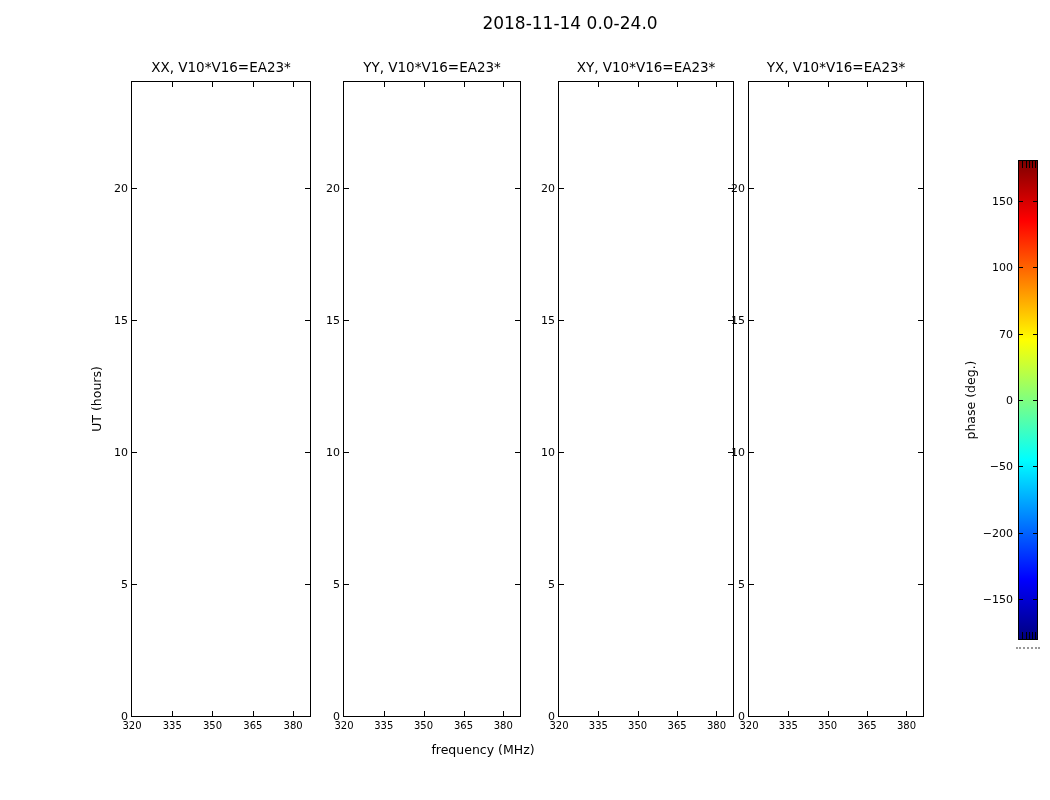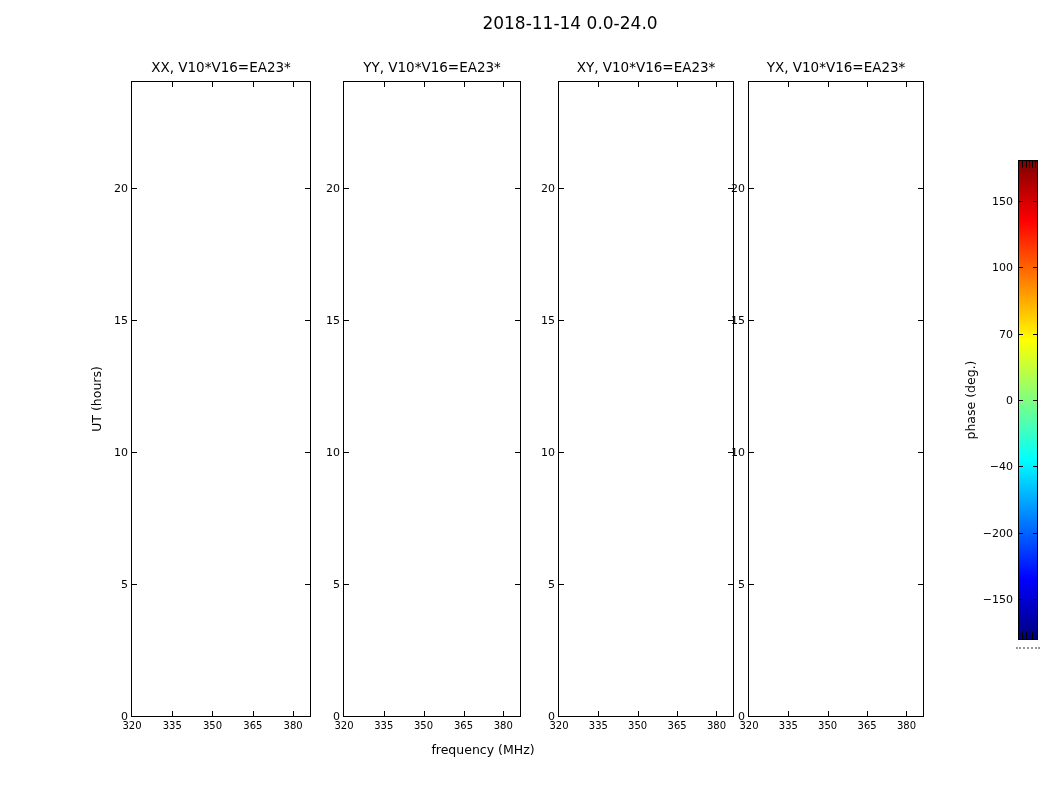--- a/index.html
+++ b/index.html
@@ -210,18 +210,18 @@
   <span class="cb-tick cb-r cbt2"></span>
   <span class="cb-tick cb-r cbt3"></span>
   <span class="cb-tick cb-r cbt4"></span>
   <span class="cb-tick cb-r cbt5"></span>
   <span class="cb-tick cb-r cbt6"></span>
   <span class="cb-tick cb-r cbt7"></span>
   <span class="cb-lab cbt1">150</span>
   <span class="cb-lab cbt2">100</span>
   <span class="cb-lab cbt3">70</span>
   <span class="cb-lab cbt4">0</span>
-  <span class="cb-lab cbt5">−40</span>
+  <span class="cb-lab cbt5">−50</span>
   <span class="cb-lab cbt6">−200</span>
   <span class="cb-lab cbt7">−150</span>
 </div>
 <div class="cb-dots"></div>
 <div class="cbar-label">phase (deg.)</div>
 
 </body></html>

